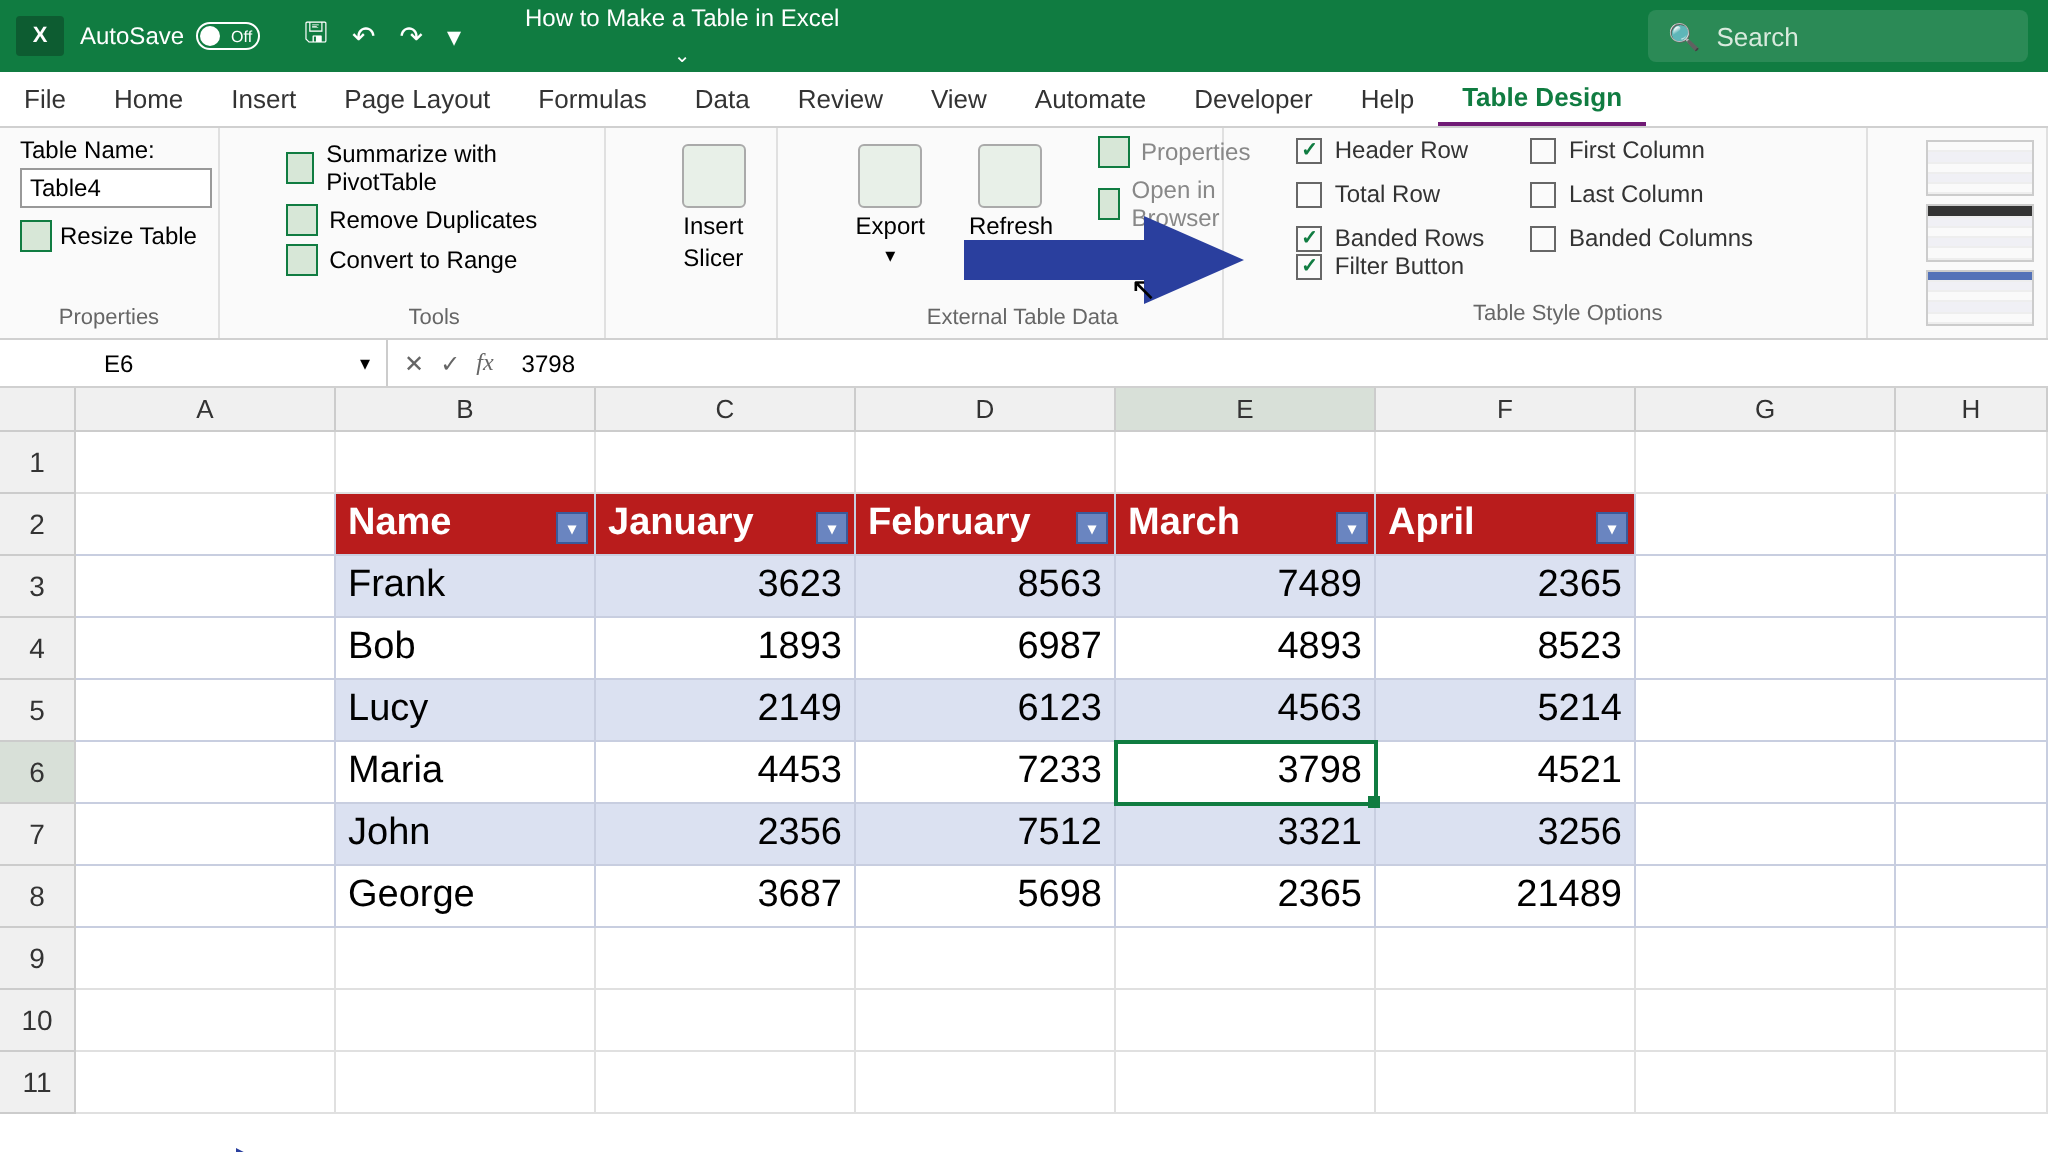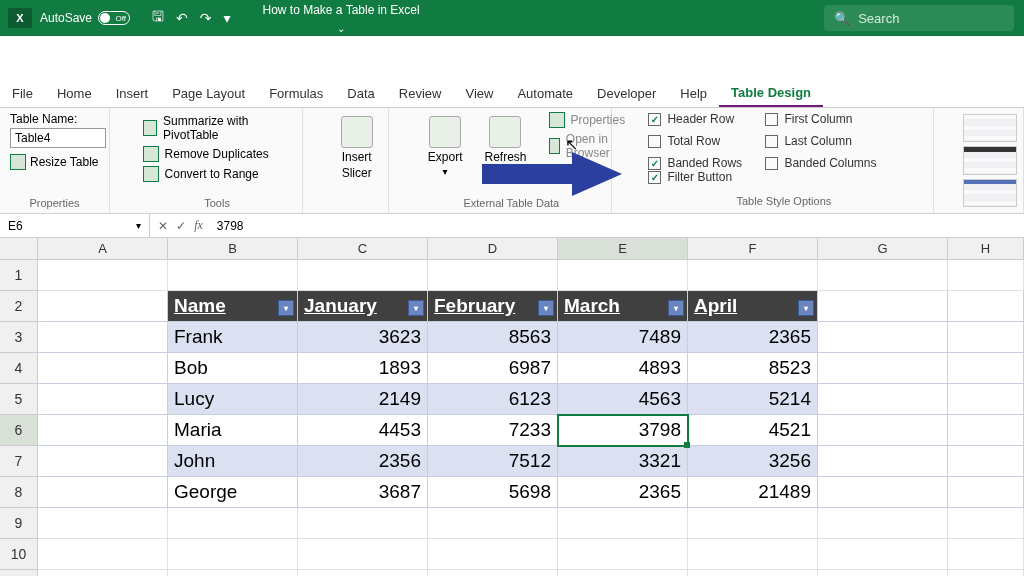--- a/index.html
+++ b/index.html
@@ -10,21 +10,21 @@
 .titlebar .autosave { display: flex; align-items: center; gap: 6px; margin-right: 10px; }
 .toggle { width: 32px; height: 14px; border: 1px solid #fff; border-radius: 8px; position: relative; display: flex; align-items: center; }
 .toggle .knob { width: 10px; height: 10px; background: #fff; border-radius: 50%; position: absolute; left: 1px; }
 .toggle .off { font-size: 8px; position: absolute; right: 3px; }
 .qa { display: flex; gap: 12px; align-items: center; margin: 0 12px; }
 .qa span { font-size: 14px; cursor: pointer; }
 .doc-title { margin-left: 20px; display: flex; align-items: center; gap: 6px; flex-direction: column; }
 .chev { font-size: 10px; }
 .searchbox { margin-left: auto; margin-right: 10px; width: 190px; height: 26px; background: #2b8a56; border-radius: 4px; display: flex; align-items: center; padding: 0 10px; gap: 8px; font-size: 13px; color: #d8eadd; }
 
-.ribbon-tabs { height: 28px; display: flex; align-items: center; font-size: 13px; border-bottom: 1px solid #d0d0d0; margin-top: 44px; }
+.ribbon-tabs { height: 28px; display: flex; align-items: center; font-size: 13px; border-bottom: 1px solid #d0d0d0; }
 .ribbon-tabs .tab { padding: 0 12px; height: 100%; display: flex; align-items: center; cursor: pointer; color: #333; }
 .ribbon-tabs .tab.active { color: #107c41; border-bottom: 2px solid #701a75; font-weight: 600; }
 
 .ribbon { height: 106px; background: #fafafa; border-bottom: 1px solid #d0d0d0; display: flex; font-size: 12px; justify-content: space-between; }
 .group { border-right: 1px solid #e0e0e0; padding: 4px 10px 2px 10px; display: flex; flex-direction: column; justify-content: space-between; }
 .group-label { text-align: center; color: #666; font-size: 11px; padding-bottom: 2px; }
 .props { width: 110px; }
 .props input { width: 96px; height: 20px; border: 1px solid #999; font-size: 12px; padding: 0 4px; margin: 2px 0 6px 0; }
 .props .resize { display: flex; align-items: center; gap: 4px; cursor: pointer; }
 .tools { width: 170px; }
@@ -43,40 +43,40 @@
 .styles { display: flex; gap: 4px; align-items: flex-start; padding: 6px; }
 .style-prev { width: 54px; height: 44px; border: 1px solid #ccc; display: flex; flex-direction: column; }
 .style-prev .r { flex: 1; border-bottom: 1px solid #eee; }
 .style-prev.dark .r:first-child { background: #333; }
 .style-prev.blue .r:first-child { background: #5472b8; }
 .style-prev .r:nth-child(even) { background: #f0f0f5; }
 
 .arrow-big { position: absolute; width: 140px; height: 44px; pointer-events: none; }
 .arrow-shape { fill: #2a3f9e; }
 
-.fbar { height: 24px; display: flex; align-items: center; border-bottom: 1px solid #d0d0d0; font-size: 12px; }
+.fbar { height: 24px; display: flex; align-items: center; border-bottom: 1px solid #d0d0d0; font-size: 12px; padding-left: 44px; }
 .namebox { width: 150px; height: 100%; border-right: 1px solid #ccc; display: flex; align-items: center; padding: 0 8px; justify-content: space-between; }
 .fx-ctl { display: flex; align-items: center; gap: 8px; padding: 0 8px; color: #666; }
 .fx { font-style: italic; font-family: serif; }
 .fval { padding: 0 6px; }
 
 .sheet { position: relative; }
 .colhdr { display: flex; height: 22px; background: #f0f0f0; }
 .corner { width: 38px; border-right: 1px solid #ccc; border-bottom: 1px solid #ccc; background: #f0f0f0; }
 .ch { border-right: 1px solid #ccc; border-bottom: 1px solid #ccc; display: flex; align-items: center; justify-content: center; font-size: 13px; color: #333; background: #f0f0f0; }
 .cA { width: 130px; } .cB { width: 130px; } .cC { width: 130px; } .cD { width: 130px; } .cE { width: 130px; } .cF { width: 130px; } .cG { width: 130px; } .cH { width: 76px; }
 .ch.sel { background: #d8e0d8; }
 
 .gridrow { display: flex; height: 31px; }
 .rh { width: 38px; border-right: 1px solid #ccc; border-bottom: 1px solid #ccc; background: #f0f0f0; display: flex; align-items: center; justify-content: center; font-size: 14px; color: #333; }
 .rh.sel { background: #d8e0d8; }
 .cell { border-right: 1px solid #e0e0e0; border-bottom: 1px solid #e0e0e0; display: flex; align-items: center; padding: 0 6px; font-size: 19px; }
 .cell.num { justify-content: flex-end; }
 
-.thdr { background: #404040; color: #fff; font-weight: bold; border-right: 1px solid #3a5a9a; position: relative; text-decoration: underline; }
+.thdr { background: #b91c1c; color: #fff; font-weight: bold; border-right: 1px solid #3a5a9a; position: relative; }
 .thdr .dd { position: absolute; right: 3px; bottom: 5px; width: 16px; height: 16px; background: #6a85c0; border: 1px solid #3a5a9a; display: flex; align-items: center; justify-content: center; font-size: 8px; }
 .band { background: #dbe1f1; }
 .trow .cell { border-right: 1px solid #c8cee0; border-bottom: 1px solid #c8cee0; }
 
 .active-cell { outline: 2px solid #107c41; outline-offset: -1px; position: relative; }
 .active-cell::after { content: ""; position: absolute; right: -3px; bottom: -3px; width: 6px; height: 6px; background: #107c41; }
 
 .arrow2 { position: absolute; left: 18px; top: 380px; width: 158px; height: 60px; pointer-events: none; z-index: 5; }
 .cursor { position: absolute; left: 565px; top: 135px; font-size: 16px; pointer-events: none; z-index: 6; }
 

